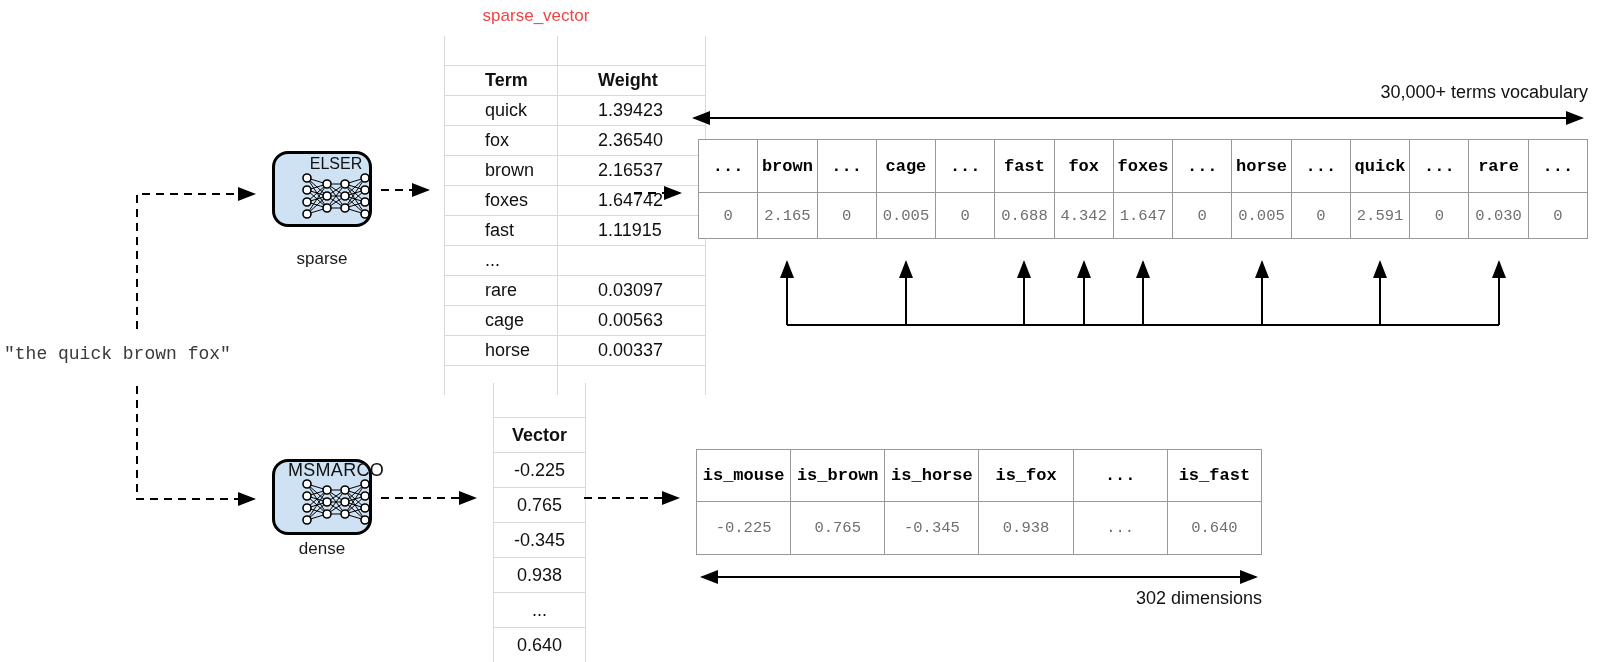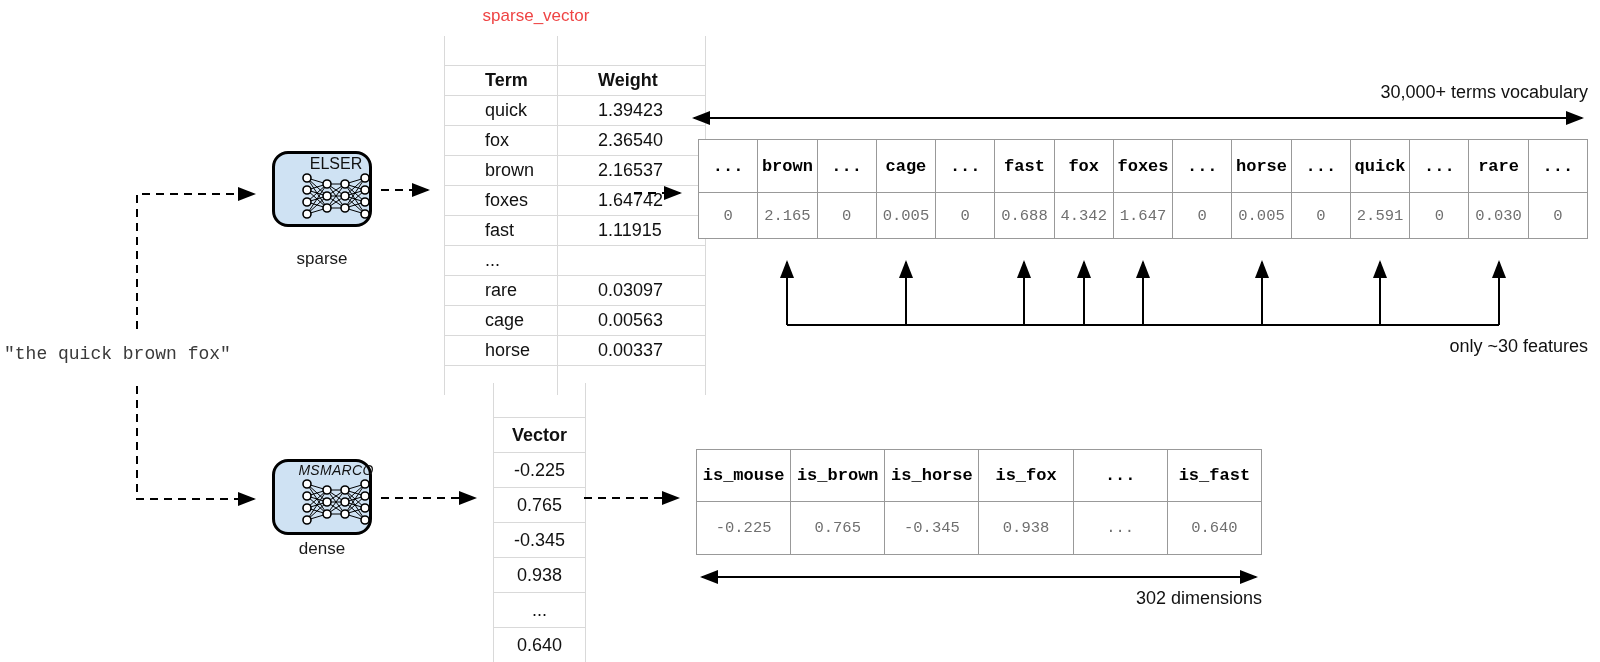--- a/index.html
+++ b/index.html
@@ -4,21 +4,21 @@
 <style>
   html,body{margin:0;padding:0;background:#ffffff;}
   #canvas{position:relative;width:1600px;height:662px;background:#ffffff;
           font-family:"Liberation Sans",sans-serif;color:#000;overflow:hidden;}
 
   
   .model-box{position:absolute;width:100px;height:76px;background:#cfe2f3;
              border:3px solid #000;border-radius:16px;display:flex;flex-direction:column;
              align-items:center;box-sizing:border-box;padding-left:28px;}
   .model-name{font-size:16px;line-height:17px;margin-top:1px;color:#111;}
-  #msmarco-box .model-name{font-size:14px;line-height:15px;letter-spacing:.3px;font-style:italic;}
+  #msmarco-box .model-name{font-size:18px;line-height:15px;letter-spacing:.3px;}
   .nn{display:block;margin-top:0px;}
   .model-caption{position:absolute;width:106px;text-align:center;font-size:17px;color:#1a1a1a;}
 
   
   .input-text{position:absolute;left:4px;top:344px;font-family:"Liberation Mono",monospace;
               font-size:18px;color:#3a3a3a;white-space:pre;}
 
   
   table{border-collapse:collapse;}
   .sheet{position:absolute;table-layout:fixed;}
@@ -200,21 +200,20 @@
       <td>0</td>
       <td>0.005</td>
       <td>0</td>
       <td>2.591</td>
       <td>0</td>
       <td>0.030</td>
       <td>0</td>
     </tr>
   </tbody>
     </table>
-  <div class="anno" style="left:698px;top:336px;width:890px;">only ~30 features</div>
 
   <table class="sheet" id="vector-sheet" style="left:493px;top:383px;">
     <tbody>
         <tr class="ghost">
           <td></td>
         </tr>
     <tr>
           <th>Vector</th>
         </tr>
     <tr>

